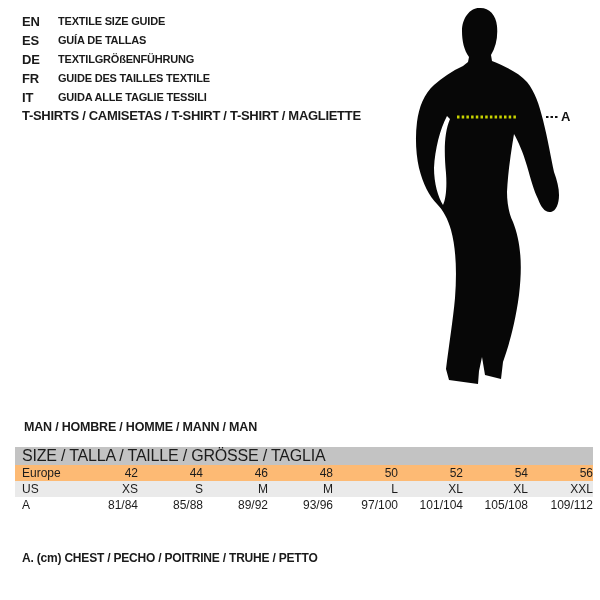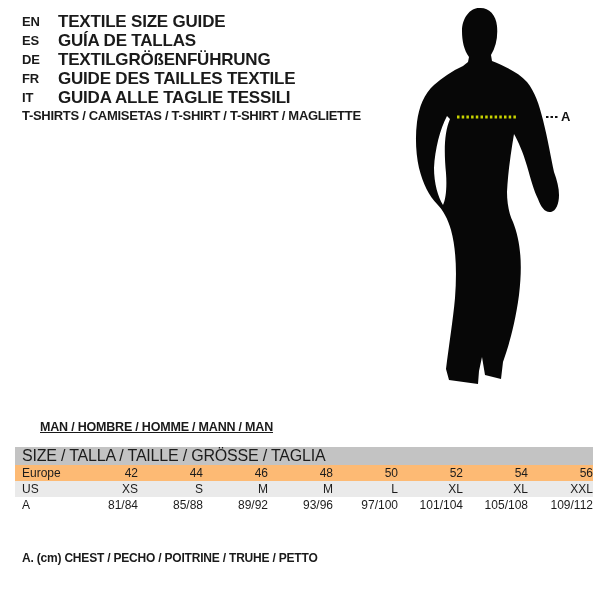--- a/index.html
+++ b/index.html
@@ -14,41 +14,41 @@
     overflow: hidden;
   }
 
   
   .lang-list { position: absolute; left: 22px; top: 12px; }
   .lang-row { display: flex; line-height: 19px; }
   .lang-code {
     width: 36px; font-size: 13px; font-weight: 600;
     letter-spacing: -0.2px;
   }
-  .lang-text { font-size: 17px; font-weight: 600; letter-spacing: -0.2px; }
+  .lang-text { font-size: 11px; font-weight: 600; letter-spacing: -0.2px; }
 
   
   .garments { position: absolute; left: 22px; top: 106px; }
   .garment-line {
     font-size: 13px; font-weight: 700; line-height: 19.5px;
     letter-spacing: -0.3px;
   }
 
   
   .figure-wrap { position: absolute; left: 0; top: 0; width: 600px; height: 400px; }
   .figure-svg { position: absolute; left: 413px; top: 0; width: 155px; height: 390px; }
   .measure-label {
     position: absolute; left: 561px; top: 109px;
     font-size: 13px; font-weight: 600; color: #111;
   }
 
   
   .section-title {
-    position: absolute; left: 40px; top: 420px;
-    font-size: 12.5px; font-weight: 700; letter-spacing: -0.2px; text-decoration: underline;
+    position: absolute; left: 24px; top: 420px;
+    font-size: 12.5px; font-weight: 700; letter-spacing: -0.2px;
   }
 
   
   .size-table {
     position: absolute; left: 15px; top: 447px; width: 578px;
     border-collapse: collapse; table-layout: fixed;
     font-size: 12px; color: #1c1c1c;
   }
   .size-table th {
     height: 15px; text-align: left; font-weight: 400;

